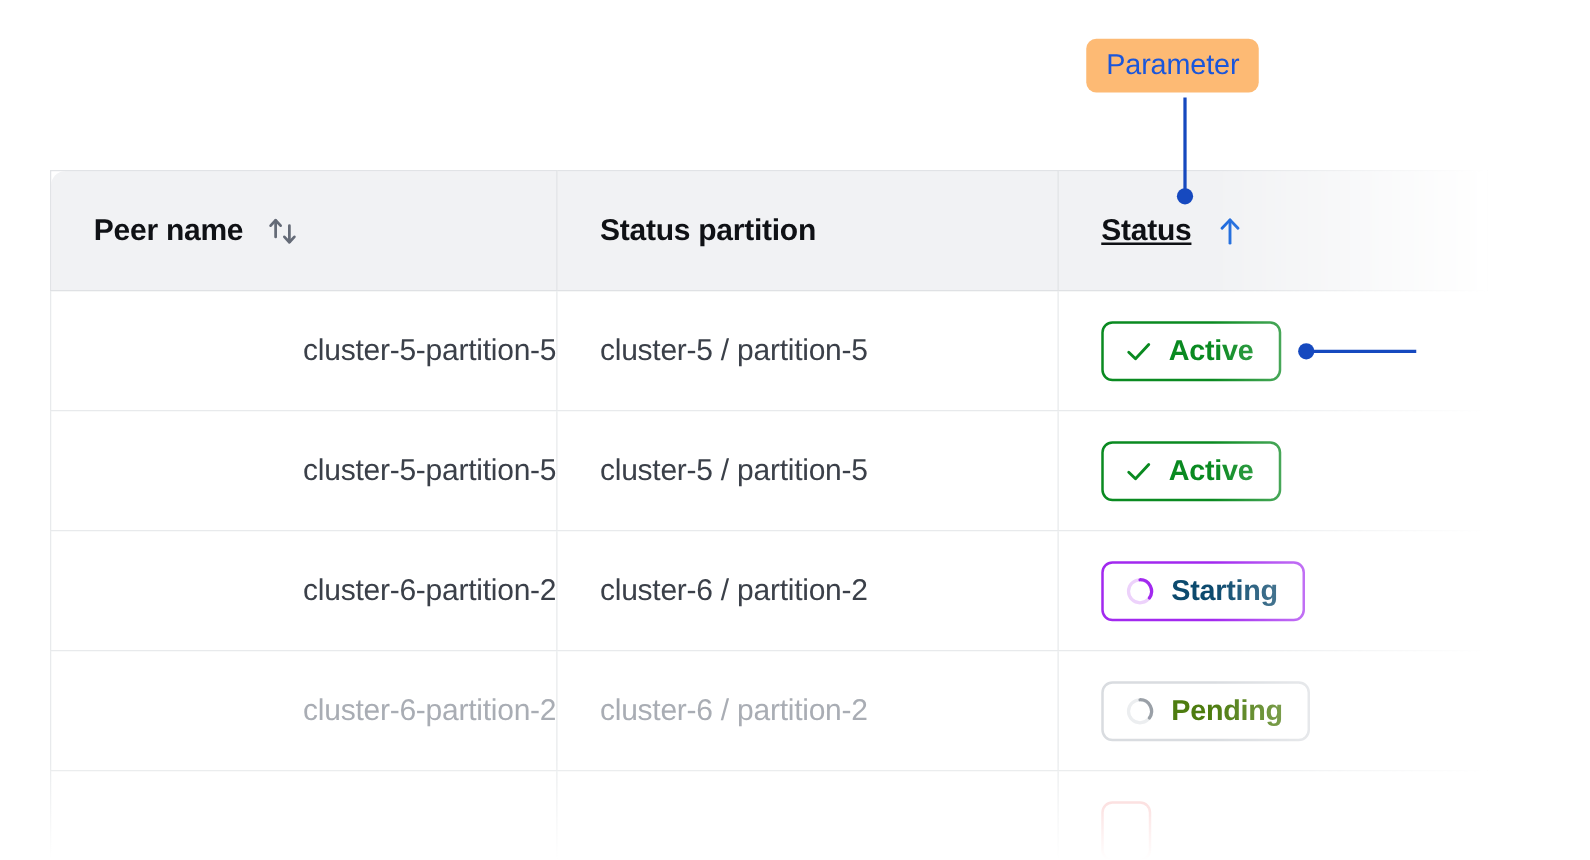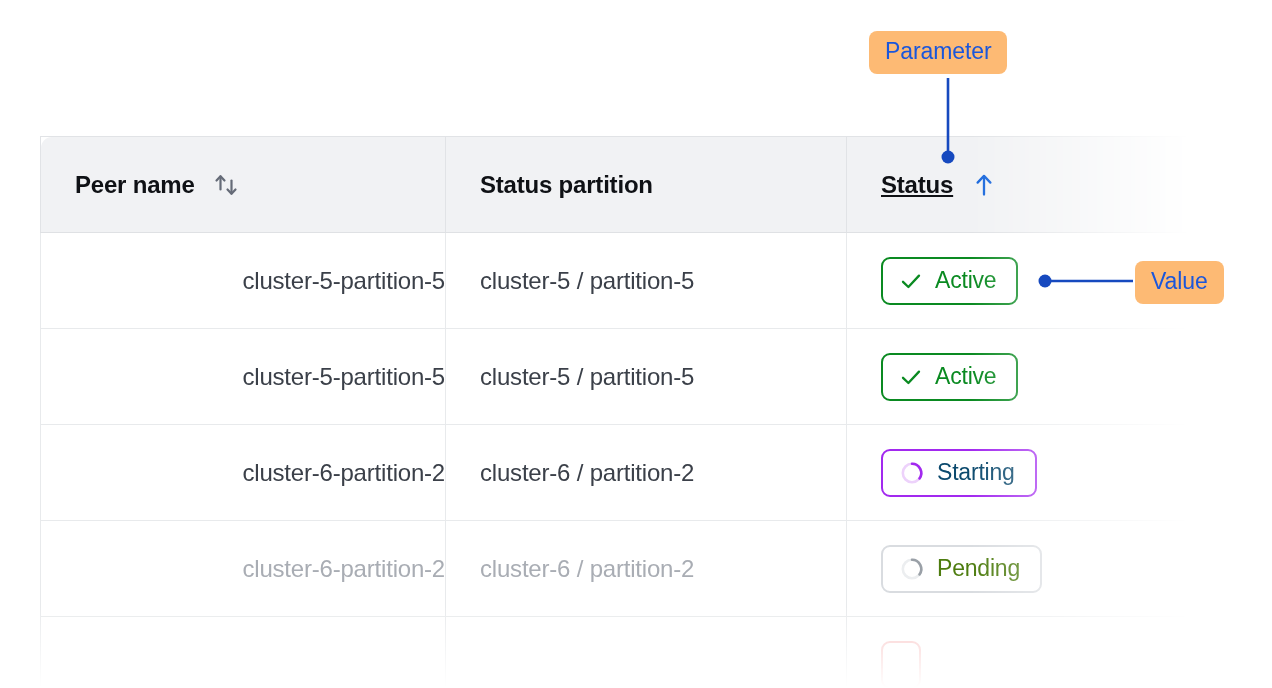--- a/index.html
+++ b/index.html
@@ -98,21 +98,21 @@
   .badge {
     display: inline-flex;
     align-items: center;
     gap: 12px;
     height: 48px;
     box-sizing: border-box;
     padding: 0 20px 0 16px;
     border-radius: 9px;
     border: 2px solid;
     font-size: 23px;
-    font-weight: normal;
+    font-weight: bold;
     letter-spacing: -0.2px;
   }
   .badge .glyph { display: inline-flex; align-items: center; }
 
   .badge.active   { border-color: #0a8a21; color: #0a8a21; }
   .badge.starting { border-color: #a229ef; color: #0c4a6e; }
   .badge.pending  { border-color: #d9dce0; color: #4d7c0f; }
   .badge.error    { border-color: #f9c9c9; color: #f2b4b4; }
 
   
@@ -268,15 +268,14 @@
 
     <line x1="948" y1="78" x2="948" y2="153" stroke="#1649bf" stroke-width="2.6"></line>
     <circle cx="948" cy="157" r="6.5" fill="#1649bf"></circle>
 
     <line x1="1049" y1="281" x2="1133" y2="281" stroke="#1649bf" stroke-width="2.6"></line>
     <circle cx="1045" cy="281" r="6.5" fill="#1649bf"></circle>
   </svg>
 
   <div class="anno" id="anno-parameter">Parameter</div>
 
-  <div class="anno" id="anno-value">Value</div>
 
 </div>
 
 </body></html>

